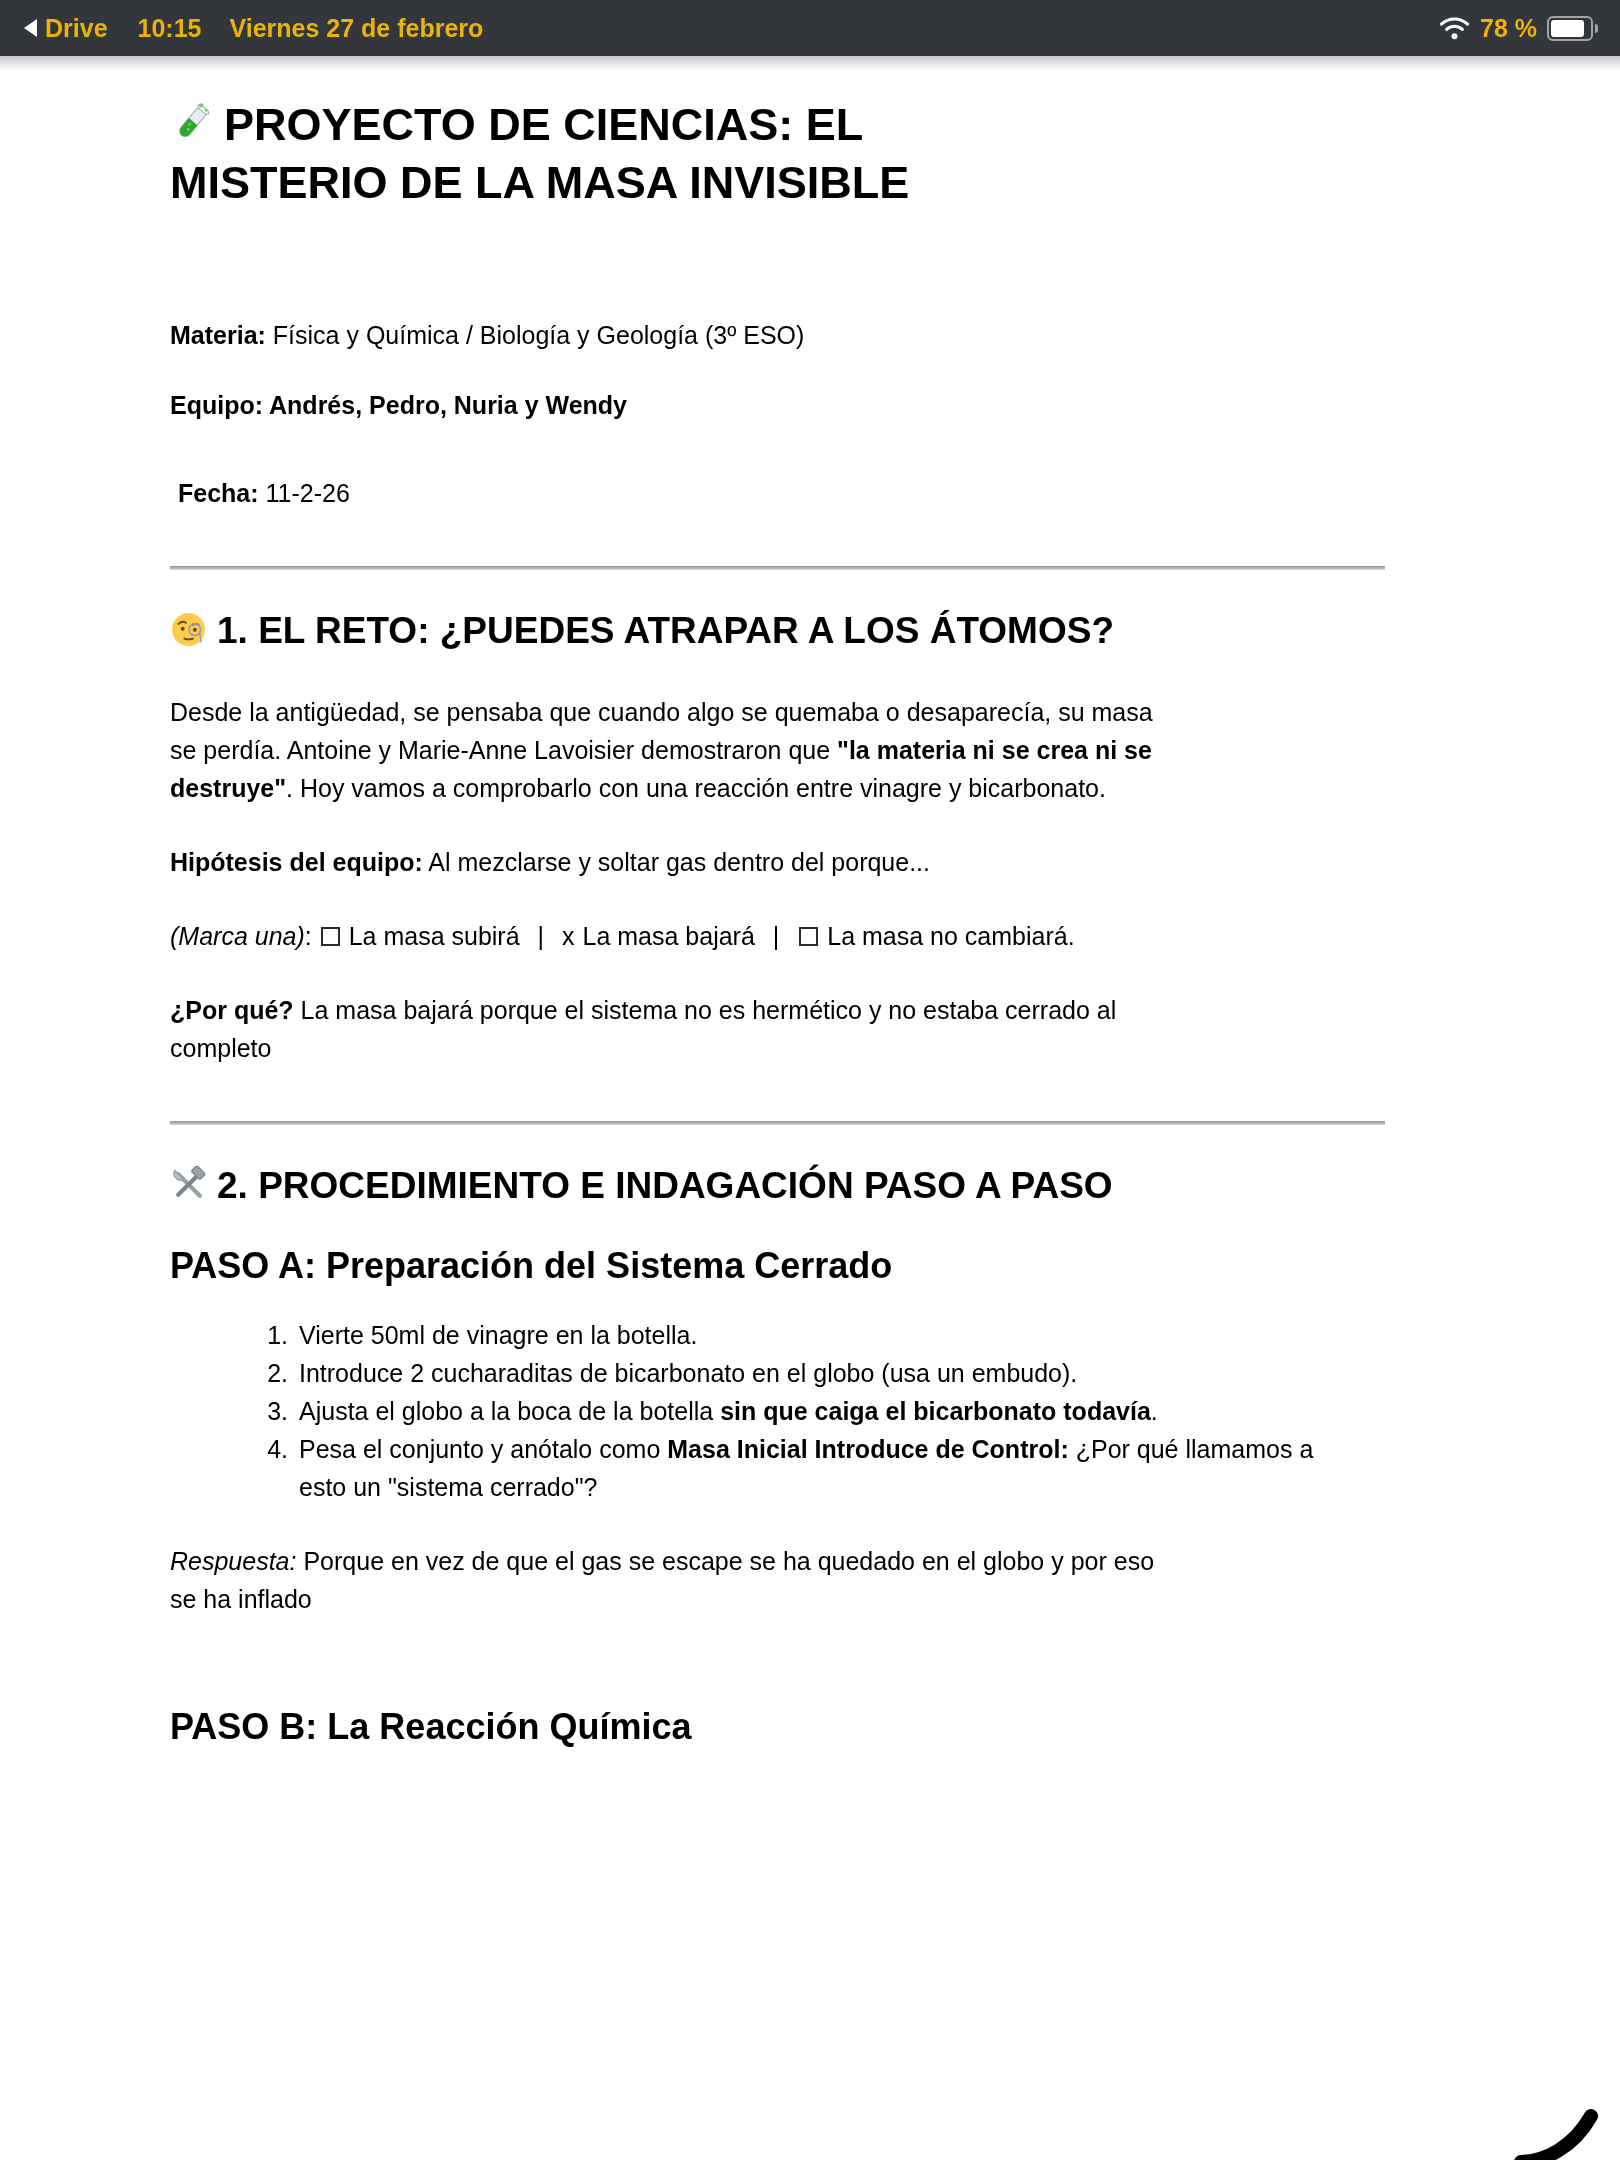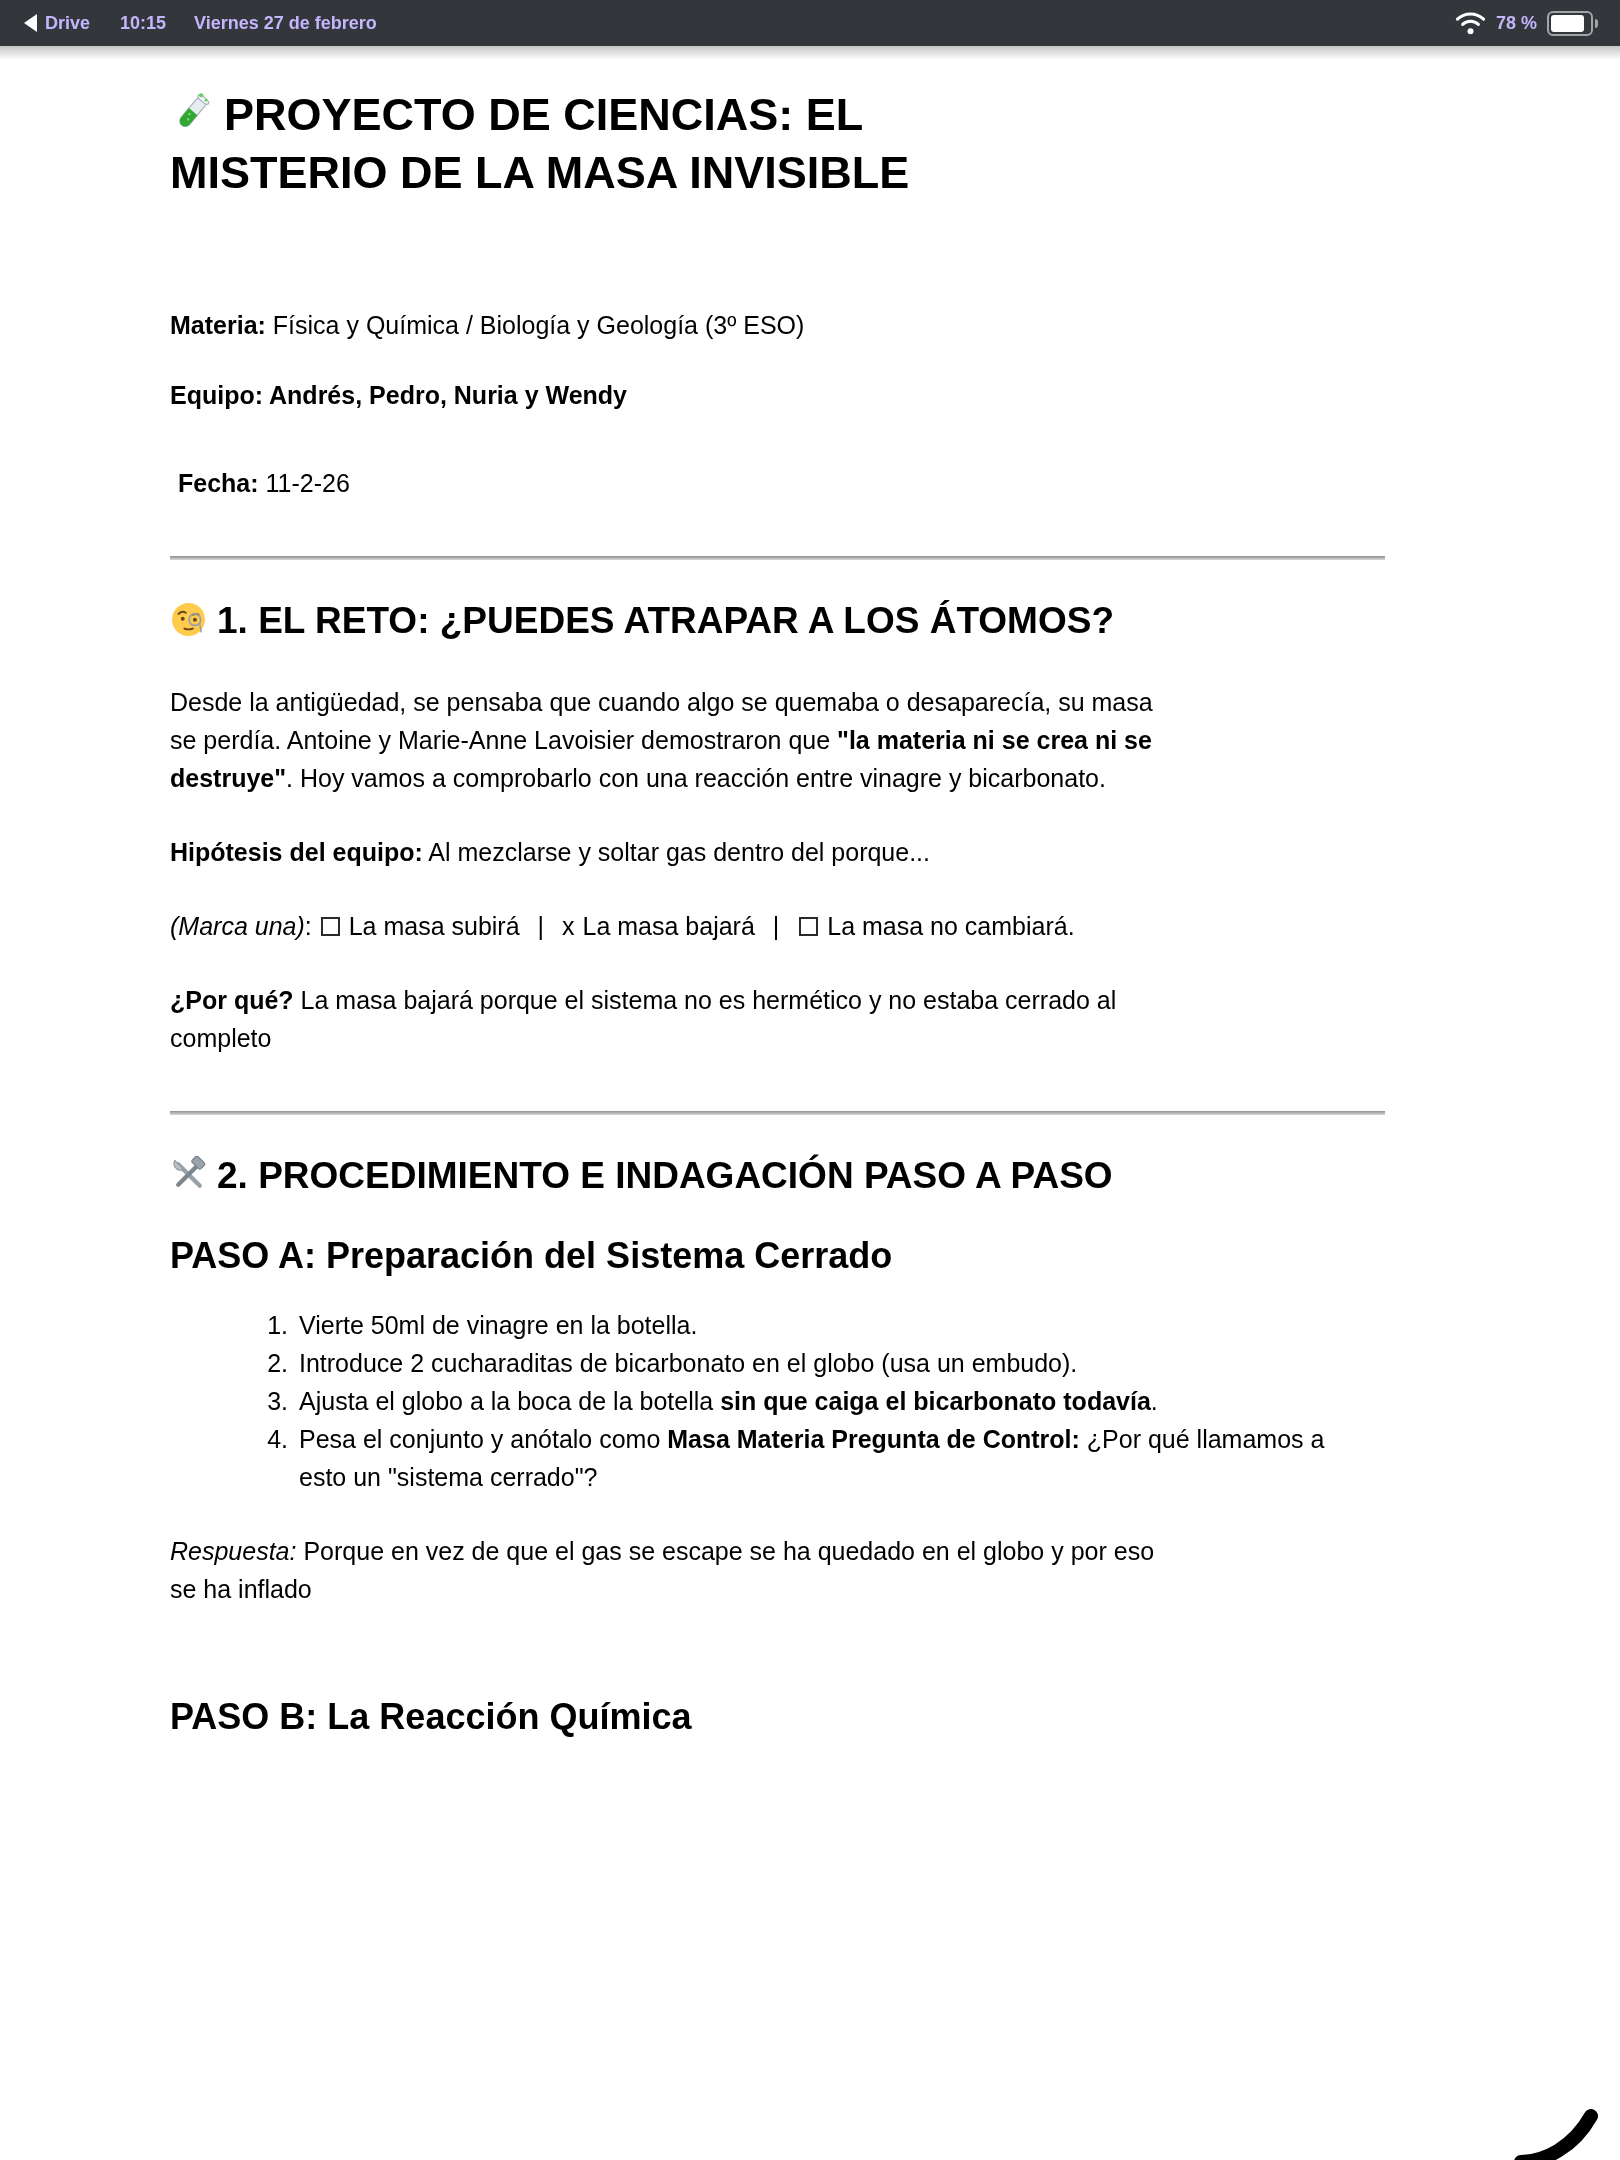--- a/index.html
+++ b/index.html
@@ -3,23 +3,23 @@
 <meta charset="utf-8">
 <style>
   html,body{margin:0;padding:0;}
   body{
     width:1620px;height:2160px;position:relative;overflow:hidden;
     background:#ffffff;color:#000;
     font-family:"Liberation Sans","DejaVu Sans",sans-serif;
   }
   
   .statusbar{
-    height:46px;background:#33363b;color:#c4b5fd;
+    height:56px;background:#33363b;color:#eab308;
     display:flex;align-items:center;justify-content:space-between;
-    font-size:18px;font-weight:700;
+    font-size:25px;font-weight:700;
   }
   .sb-left{display:flex;align-items:center;margin-left:24px;}
   .back-tri{width:0;height:0;border-top:9px solid transparent;border-bottom:9px solid transparent;
     border-right:13px solid #fff;display:inline-block;margin-right:8px;}
   .sb-app{margin-right:30px;}
   .sb-time{margin-right:28px;}
   .sb-right{display:flex;align-items:center;margin-right:22px;}
   .wifi{margin-right:10px;display:block;}
   .sb-batt-pct{margin-right:10px;}
   .batt{position:relative;width:42px;height:21px;border:2px solid rgba(255,255,255,.55);
@@ -139,21 +139,21 @@
       <rect x="21.5" y="2.5" width="12" height="8" rx="2" transform="rotate(45 27.5 6.5)" fill="#9aa3ab" stroke="#737c83" stroke-width="1"></rect>
     </svg><span>2. PROCEDIMIENTO E INDAGACIÓN PASO A PASO</span>
   </h2>
 
   <h3>PASO A: Preparación del Sistema Cerrado</h3>
 
   <ol>
     <li><span>Vierte 50ml de vinagre en la botella.</span><b></b><span></span></li>
     <li><span>Introduce 2 cucharaditas de bicarbonato en el globo (usa un embudo).</span><b></b><span></span></li>
     <li><span>Ajusta el globo a la boca de la botella </span><b>sin que caiga el bicarbonato todavía</b><span>.</span></li>
-    <li><span>Pesa el conjunto y anótalo como </span><b>Masa Materia Pregunta de Control:</b><span> ¿Por qué llamamos a esto un "sistema cerrado"?</span></li>
+    <li><span>Pesa el conjunto y anótalo como </span><b>Masa Inicial Introduce de Control:</b><span> ¿Por qué llamamos a esto un "sistema cerrado"?</span></li>
   </ol>
 
   <p class="w1000"><i>Respuesta:</i><span> Porque en vez de que el gas se escape se ha quedado en el globo y por eso se ha inflado</span></p>
 
   <h3 class="paso-b">PASO B: La Reacción Química</h3>
 
 </div>
 
 <svg class="crescent" width="95" height="62" viewBox="0 0 95 62">
   <path d="M10 56 C 34 55, 62 42, 80 10" stroke="#000" stroke-width="14" fill="none" stroke-linecap="round"></path>

